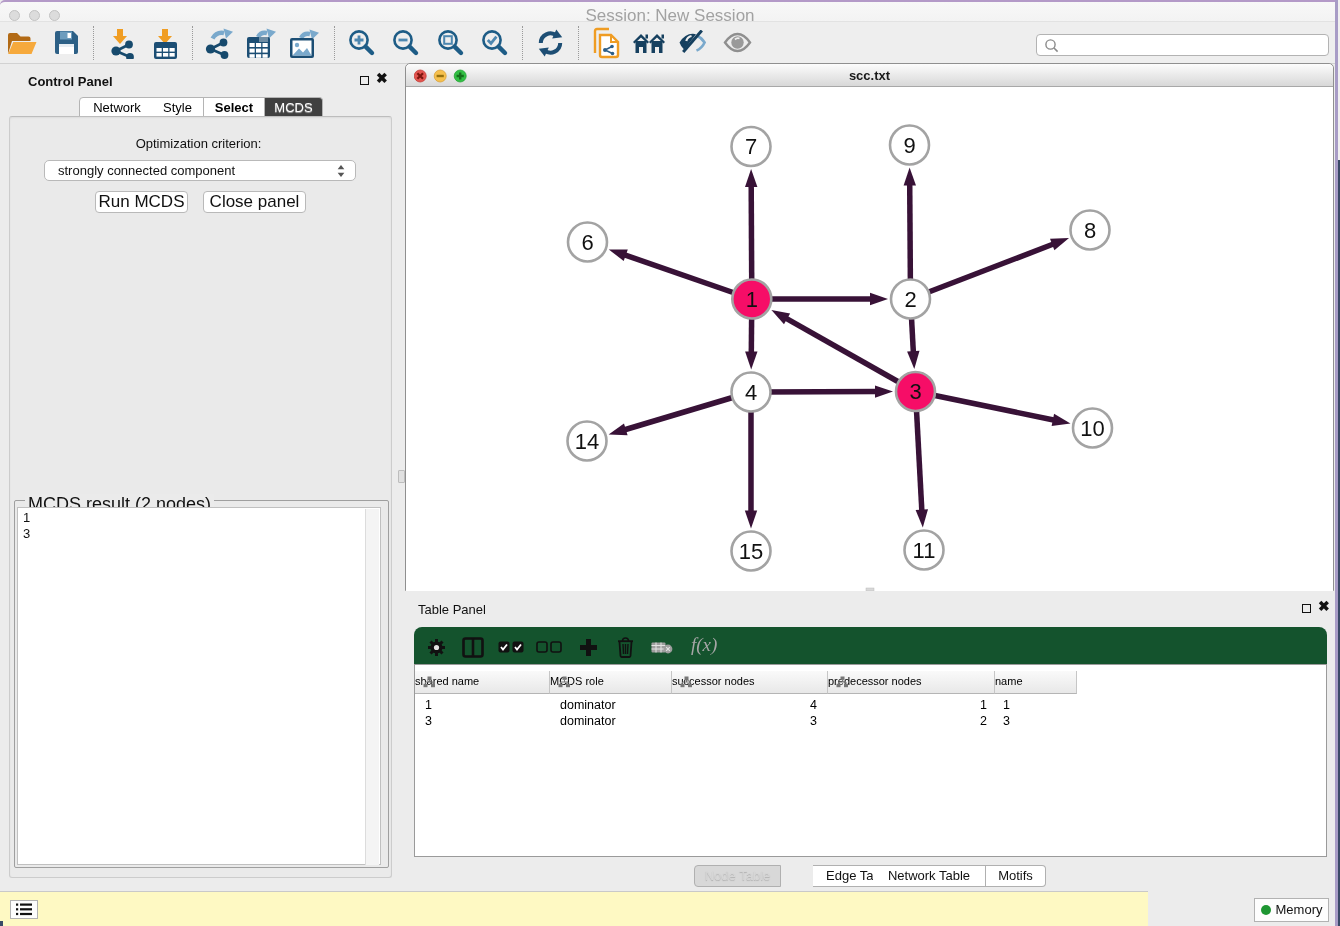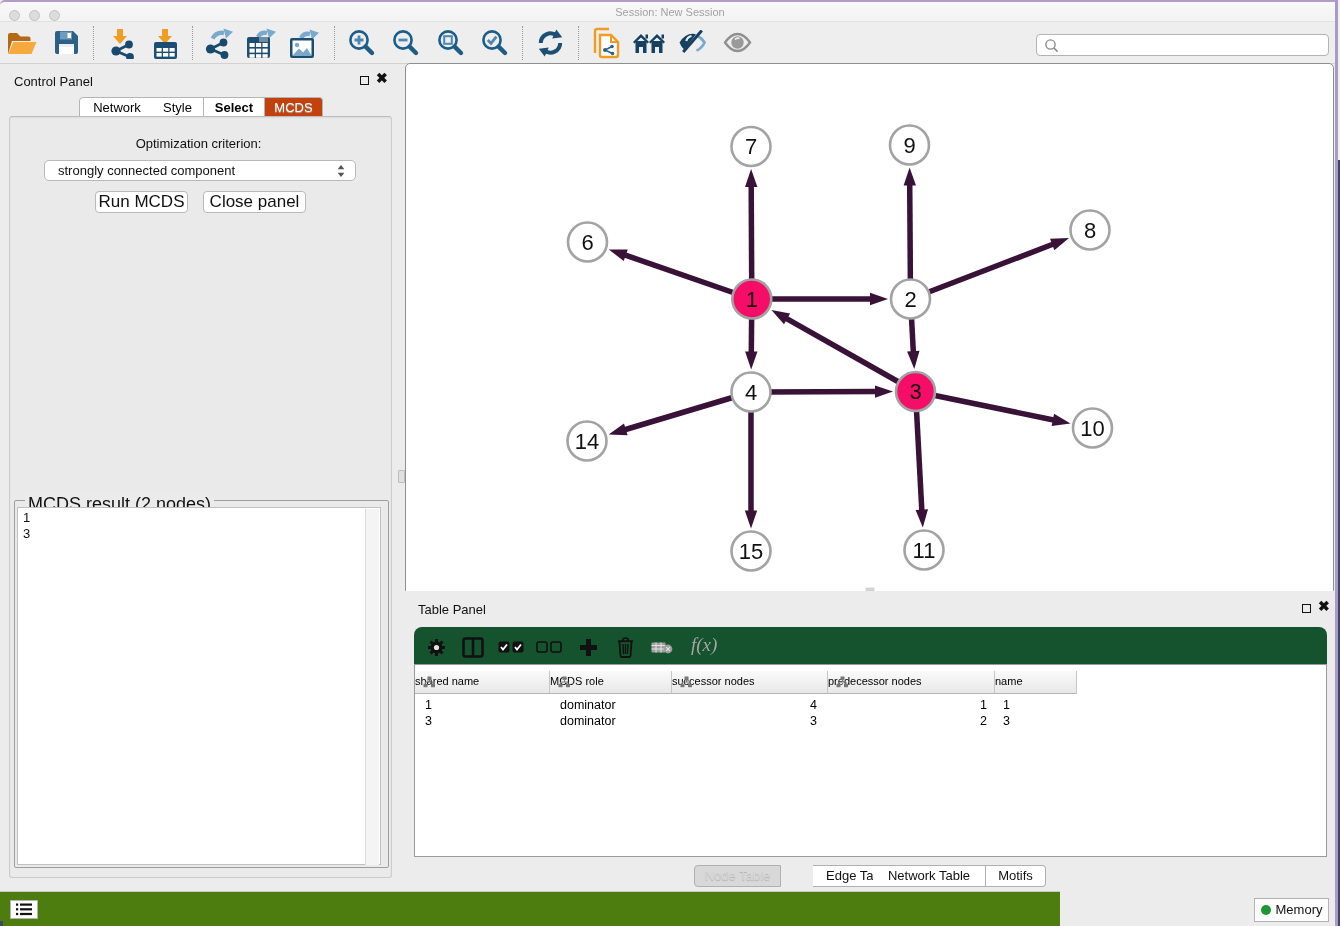--- a/index.html
+++ b/index.html
@@ -7,21 +7,21 @@
 .abs { position:absolute; }
 
 
 #titlebar { left:0; top:0; width:1340px; height:22px;
   background:linear-gradient(#f8f8f8,#f3f3f3);
   border-top:2px solid #b49ac8; border-bottom:1px solid #e2e2e2;
   border-radius:5px 5px 0 0; }
 .tl-dot { position:absolute; top:8px; width:11px; height:11px; border-radius:50%;
   background:#dcdcdc; border:1px solid #c3c3c3; }
 #tb-title { position:absolute; top:4px; left:0; width:100%; text-align:center;
-  font-size:11px; color:#a2a2a2; }
+  font-size:17px; color:#a2a2a2; }
 
 
 #toolbar { left:0; top:22px; width:1340px; height:42px; background:#eeeeee;
   border-bottom:1px solid #d2d2d2; }
 .sep { position:absolute; top:4px; height:34px; width:0;
   border-left:1px dotted #9a9a9a; }
 .ticon { position:absolute; top:29px; }
 #searchbox { position:absolute; left:1036px; top:12px; width:293px; height:22px;
   background:#fff; border:1px solid #b3b3b3; border-radius:4px; }
 
@@ -75,21 +75,21 @@
 .hcell { position:absolute; top:6px; height:23px;
   background:linear-gradient(#fafafa,#e8e8e8);
   border-right:1px solid #c6c6c6; border-bottom:1px solid #b5b5b5;
   font-size:11px; color:#000; line-height:21px; }
 .trow { position:absolute; font-size:12.5px; color:#000; height:16px; line-height:16px; }
 .tabbar-tab { position:absolute; top:0; height:22px; background:#fff;
   border:1px solid #b0b0b0; border-left:none; font-size:13px; font-weight:400; color:#111;
   text-align:center; line-height:20px; }
 
 
-#statusbar { left:0; top:891px; width:1060px; height:35px; background:#4d7c0f;
+#statusbar { left:0; top:891px; width:1148px; height:35px; background:#fef9c3;
   border-top:1px solid #c9c9c9; }
 #listbtn { position:absolute; left:10px; top:8px; width:28px; height:19px;
   background:#fdfdfd; border:1px solid #b2b2b2; }
 #membtn { position:absolute; left:1254px; top:6px; width:75px; height:24px;
   background:#fdfdfd; border:1px solid #b2b2b2; font-size:13px; color:#111;
   text-align:center; line-height:22px; }
 
 
 #redge1 { left:1335px; top:0; width:3px; height:926px; background:#a89cc6; }
 #redge2 { left:1338px; top:0; width:2px; height:160px; background:#f0f0f0; }
@@ -249,29 +249,29 @@
   </svg>
   <div id="searchbox">
     <svg width="16" height="16" viewBox="0 0 16 16" style="position:absolute; left:7px; top:3px;">
       <circle cx="6.5" cy="6.5" r="4.6" fill="none" stroke="#8a8a8a" stroke-width="1.4"></circle>
       <path d="M10 10 L13.6 13.6" stroke="#8a8a8a" stroke-width="1.6"></path>
     </svg>
   </div>
 </div>
 
 <div id="cpanel" class="abs">
-  <div class="ptitle abs" style="left:14px; top:10px;">Control Panel</div>
+  <div class="ptitle abs" style="left:28px; top:10px;font-weight:bold;">Control Panel</div>
   <div class="abs" style="left:360px; top:12px;">
       <span class="floatbtn"></span>
     </div>
   <div class="abs xbtn" style="left:376px; top:6px;">✖</div>
   <div class="tab" style="left:79px; width:76px; border-left:1px solid #b4b4b4; border-radius:4px 0 0 0;">Network</div>
   <div class="tab" style="left:152px; width:52px;">Style</div>
   <div class="tab" style="left:204px; width:61px;font-weight:bold;">Select</div>
-  <div class="tab" style="left:265px; width:58px; background:#c2410c; color:#fdfdfd; text-shadow:0 1px 1px #aaa; border-radius:0 4px 0 0;">MCDS</div>
+  <div class="tab" style="left:265px; width:58px; background:#404040; color:#fdfdfd; text-shadow:0 1px 1px #aaa; border-radius:0 4px 0 0;">MCDS</div>
   <div id="cp-sunken"></div>
   <div id="optlabel">Optimization criterion:</div>
   <div id="combo">strongly connected component
     <svg width="8" height="12" viewBox="0 0 9 14" style="position:absolute; right:10px; top:4px;">
       <path d="M4.5 0 L8.4 5 L0.6 5 Z" fill="#555"></path>
       <path d="M4.5 14 L8.4 9 L0.6 9 Z" fill="#555"></path>
     </svg>
   </div>
   <div class="btn" style="left:95px; width:93px;">Run MCDS</div>
   <div class="btn" style="left:203px; width:103px;">Close panel</div>
@@ -279,20 +279,31 @@
     <div id="fs-border"></div>
     <div id="fs-legend">MCDS result (2 nodes)</div>
     <div id="fs-white">
       <div id="fs-scroll"></div>
       <div id="fs-text">1<br>3</div>
     </div>
   </div>
 </div>
 
 <div id="netwin" class="abs">
+  <div id="net-tbar">
+    <svg width="60" height="15" viewBox="0 0 60 15" style="position:absolute; left:8px; top:5px;">
+      <circle cx="6.2" cy="7" r="6" fill="#e3544f" stroke="#c33d39" stroke-width="0.8"></circle>
+      <path d="M3.4 4.2 L9 9.8 M9 4.2 L3.4 9.8" stroke="#7e150e" stroke-width="2.2"></path>
+      <circle cx="26.2" cy="7" r="6" fill="#f6c04e" stroke="#d9a23a" stroke-width="0.8"></circle>
+      <path d="M22.6 7 L29.8 7" stroke="#95700f" stroke-width="2.4"></path>
+      <circle cx="46.2" cy="7" r="6" fill="#32bf44" stroke="#27a438" stroke-width="0.8"></circle>
+      <path d="M42.6 7 L49.8 7 M46.2 3.4 L46.2 10.6" stroke="#156f1c" stroke-width="2.4"></path>
+    </svg>
+    <div id="net-title">scc.txt</div>
+  </div>
   <div id="canvas">
     <svg id="graph" width="927" height="503" viewBox="0 0 927 503" font-family="Liberation Sans, sans-serif">
 <g stroke="#381237" stroke-width="5.5">
   <line x1="345.8" y1="211.0" x2="345.2" y2="97.0"></line>
   <line x1="345.8" y1="211.0" x2="217.9" y2="166.6"></line>
   <line x1="345.8" y1="211.0" x2="466.0" y2="211.0"></line>
   <line x1="345.8" y1="211.0" x2="345.3" y2="265.5"></line>
   <line x1="504.5" y1="211.0" x2="503.7" y2="95.5"></line>
   <line x1="504.5" y1="211.0" x2="648.1" y2="155.8"></line>
   <line x1="504.5" y1="211.0" x2="507.4" y2="265.1"></line>

